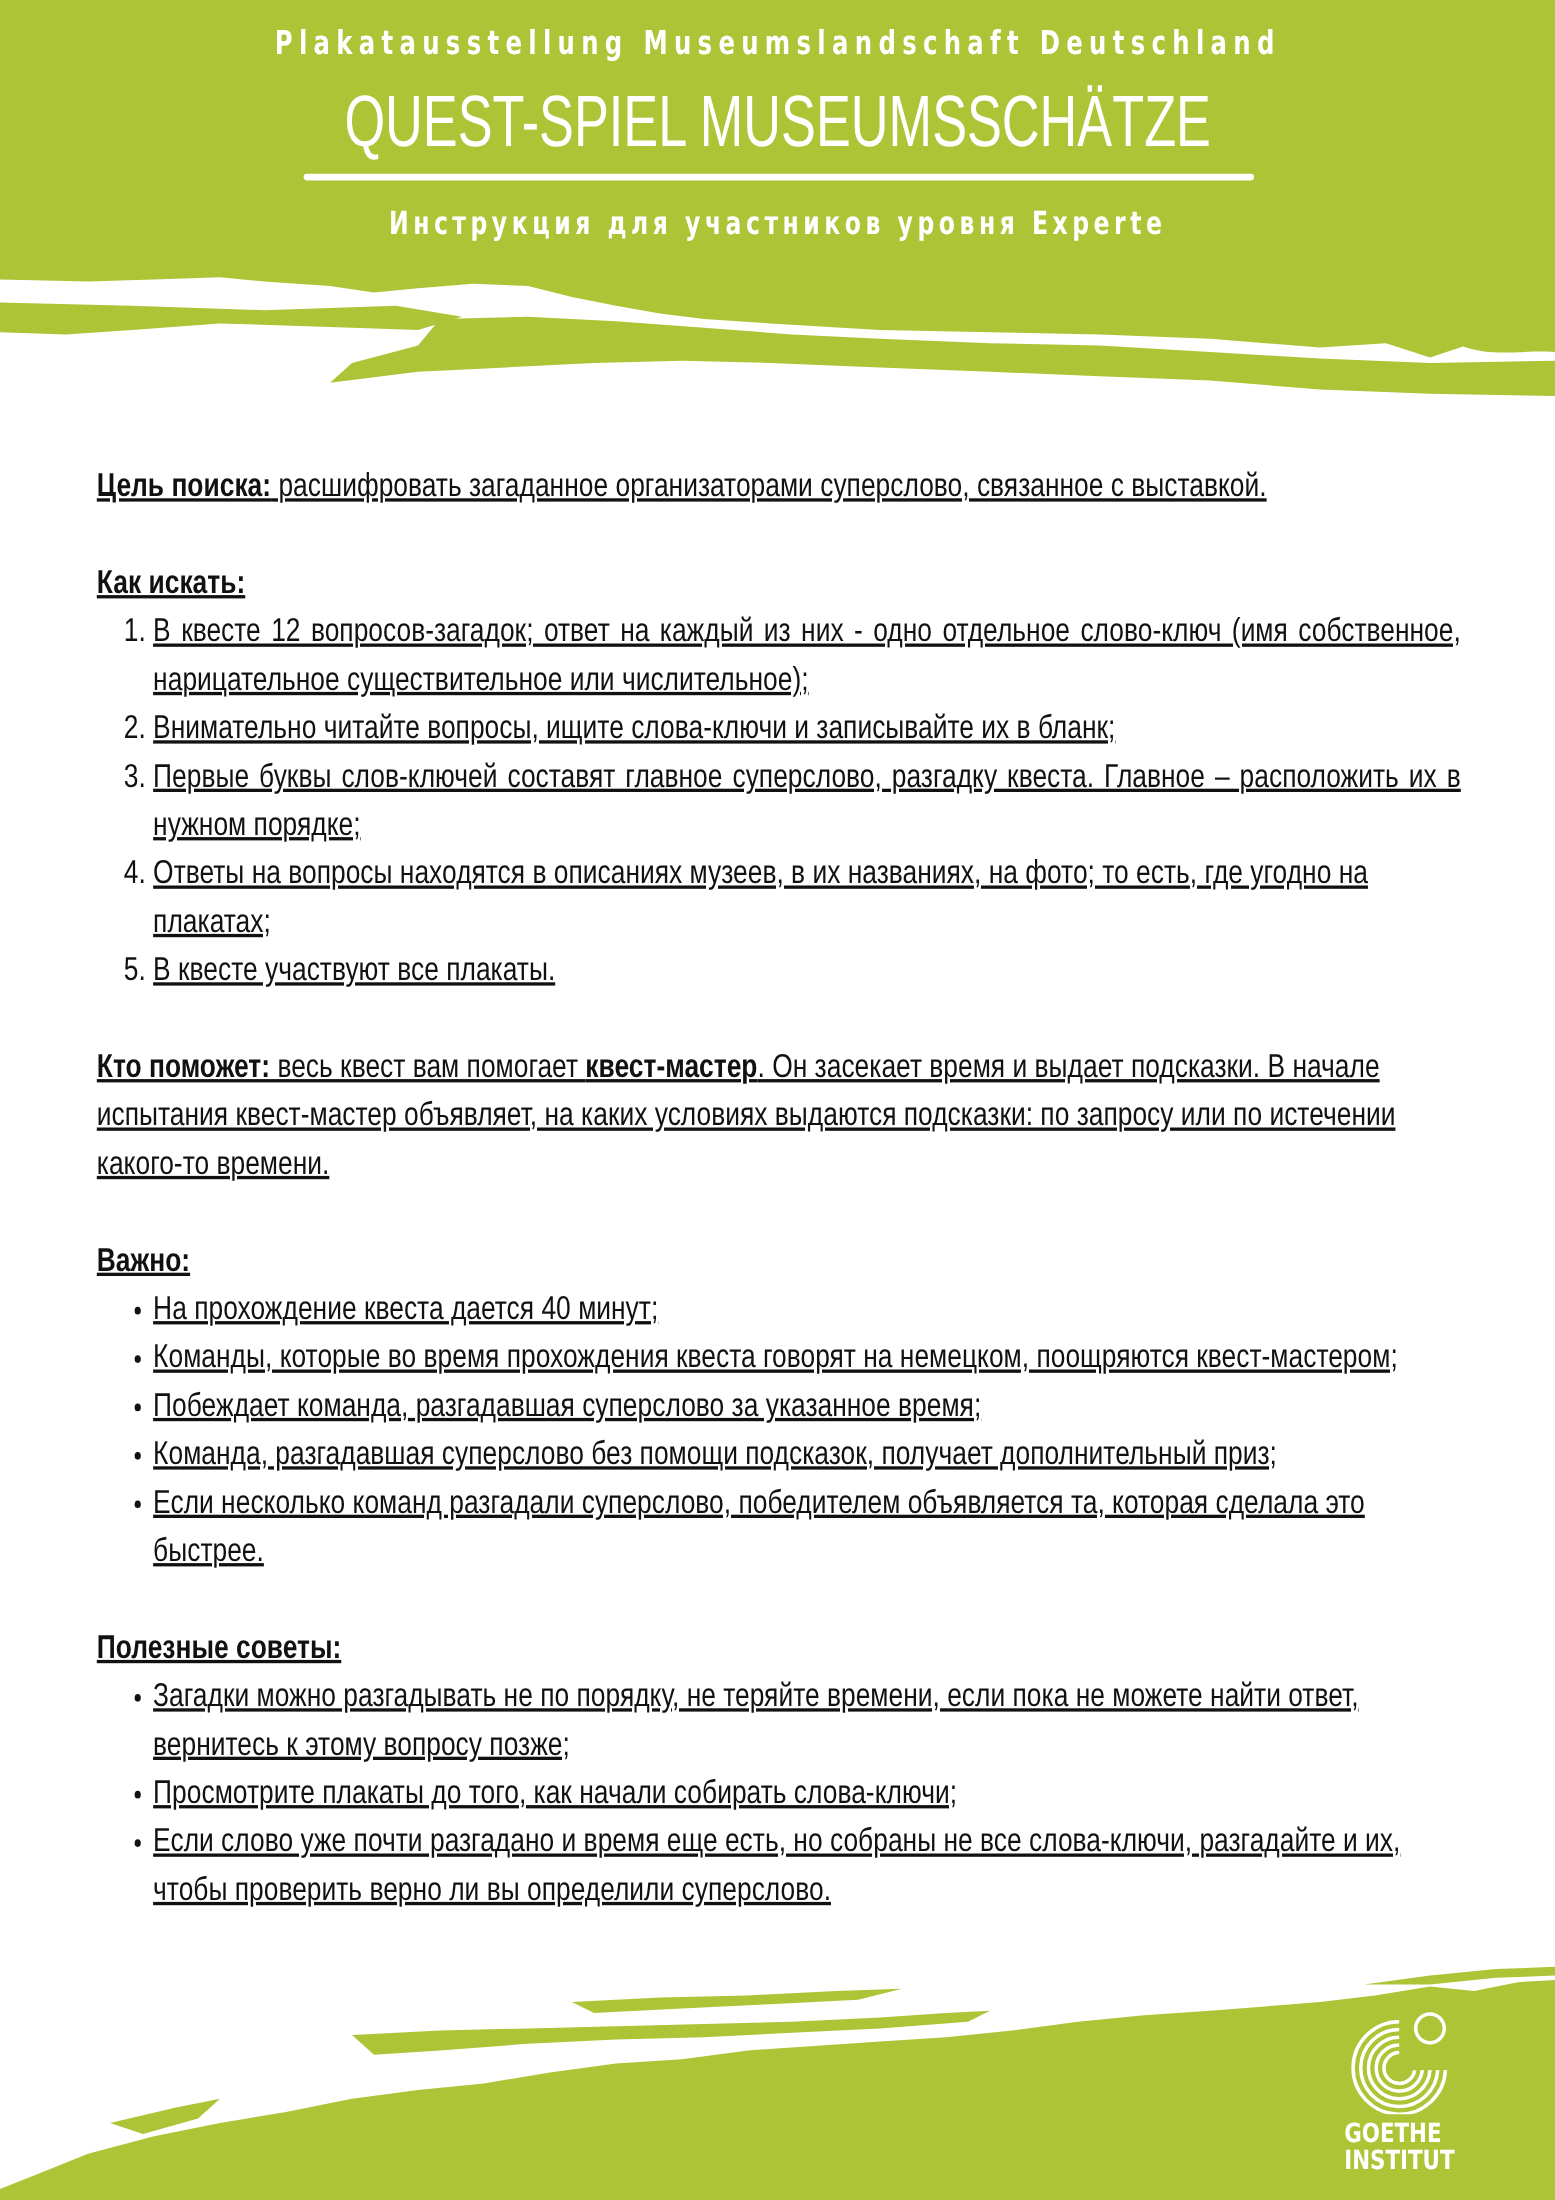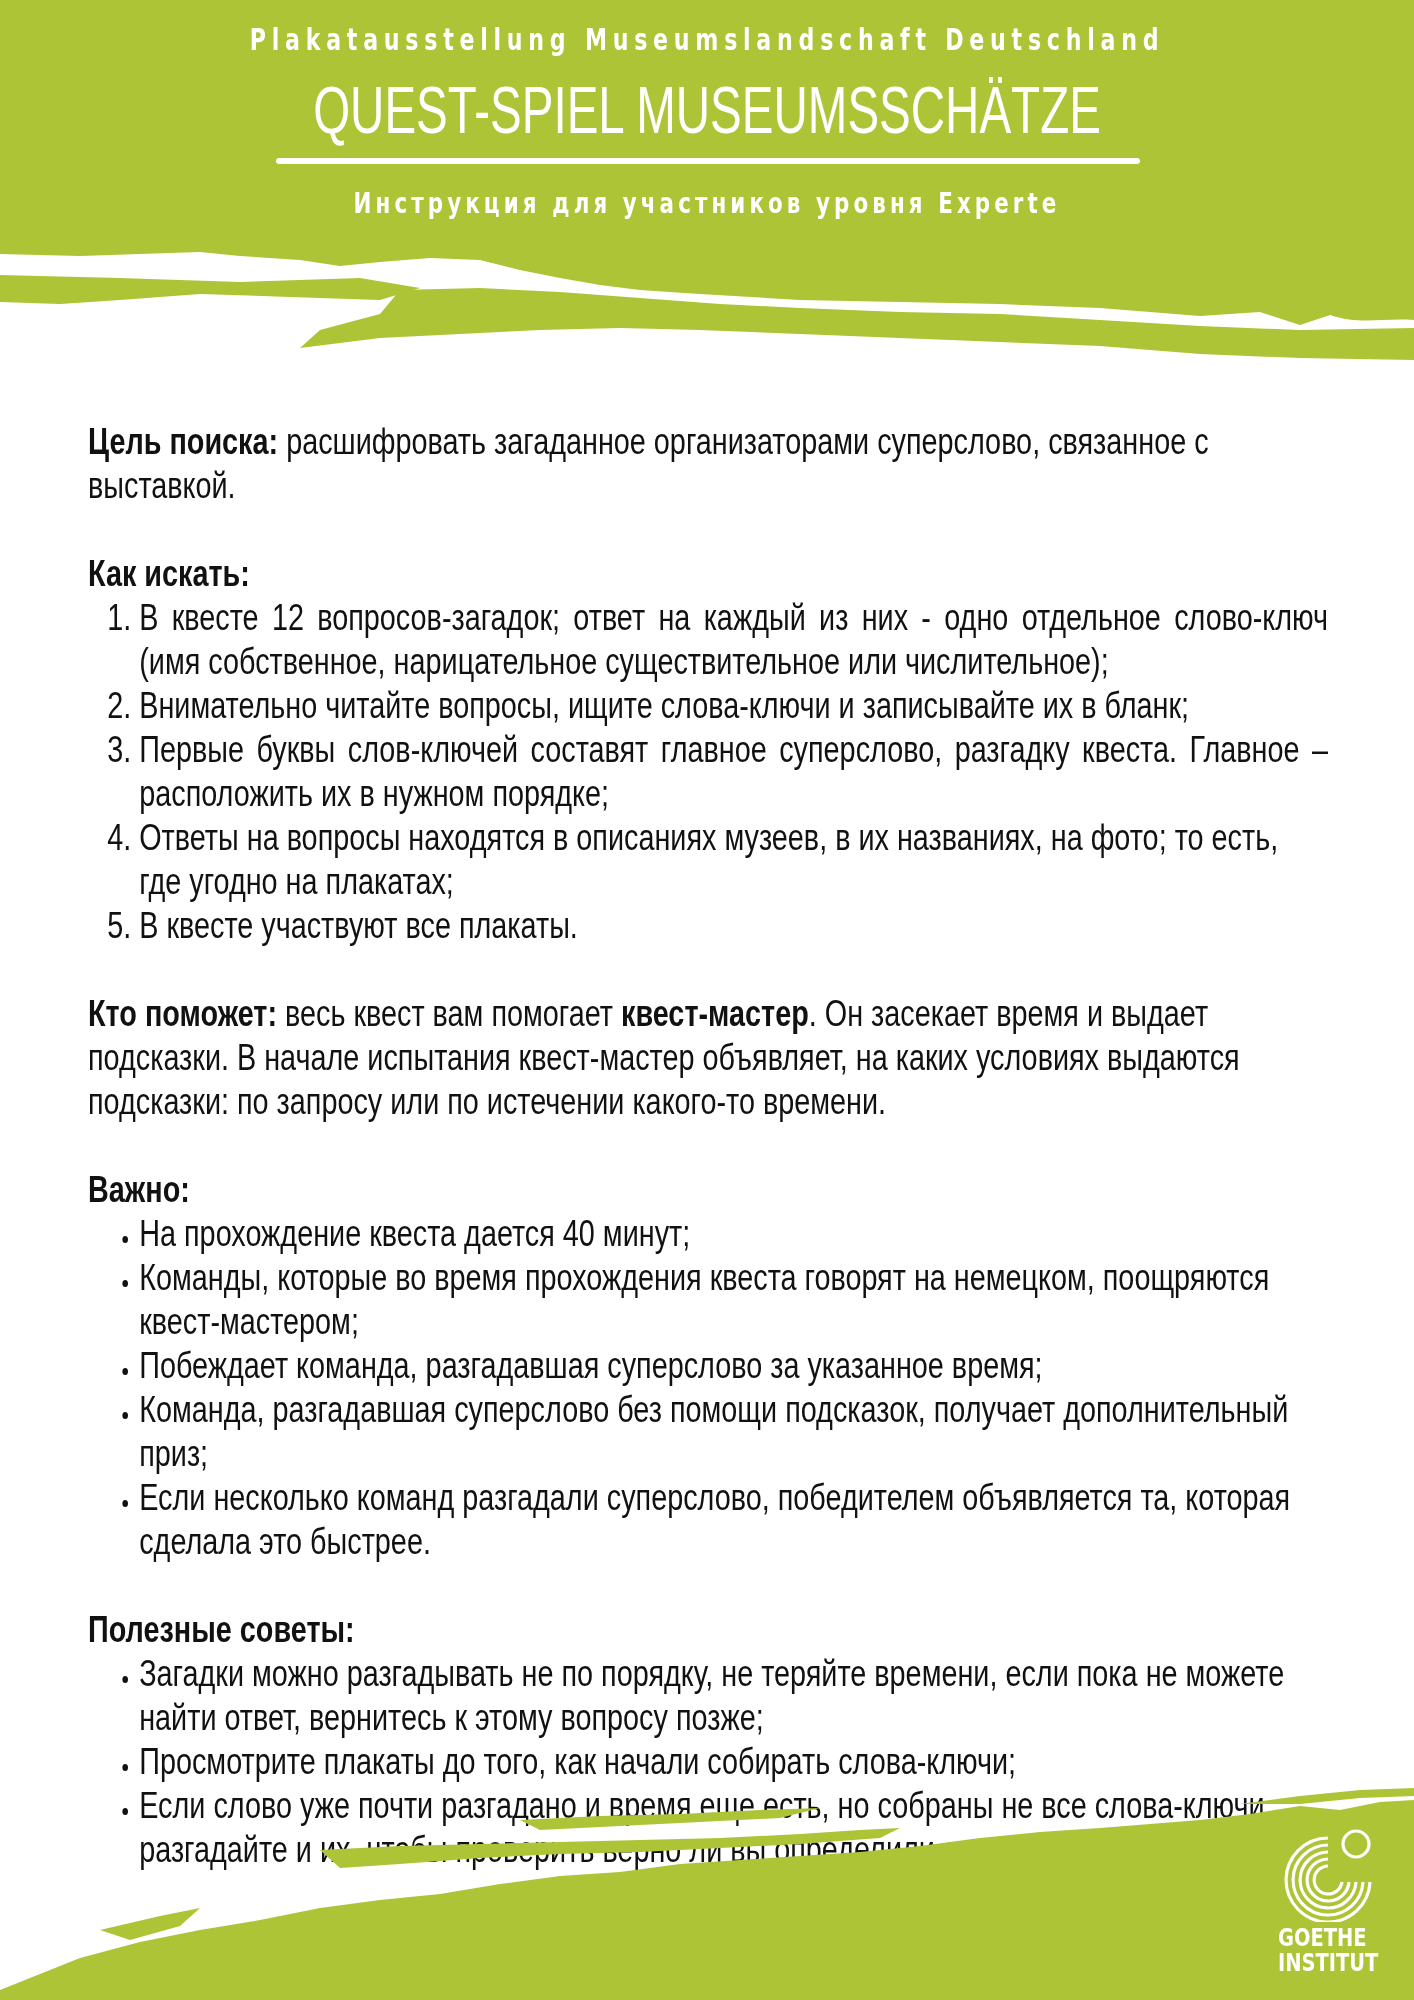--- a/index.html
+++ b/index.html
@@ -32,32 +32,32 @@
       background: #ffffff; border-radius: 3px;
     }
     .subtitle {
       position: absolute; left: 0; width: 1414px; top: 186px; text-align: center;
       color: #ffffff; font-family: "DejaVu Sans Condensed","DejaVu Sans", sans-serif;
       font-weight: bold; font-size: 29px; letter-spacing: 5px;
       transform: scaleX(0.82); transform-origin: center;
     }
     .content {
       position: absolute; left: 88px; top: 420px; width: 1240px;
-      font-size: 36px; line-height: 44px;
+      font-size: 30px; line-height: 44px; text-decoration: underline;
     }
     .content .narrow { transform: scaleX(0.8); transform-origin: left top; width: 1550px; }
     .para { margin: 0; }
     .label { font-weight: bold; }
     .gap { height: 44px; }
     ol, ul { margin: 0; padding-left: 64px; }
     ol li, ul li { padding-left: 0; }
     .justify { text-align: justify; }
     ul li::marker { font-size: 24px; }
     .logo {
-      position: absolute; left: 1278px; top: 1822px; width: 106px;
+      position: absolute; left: 1222px; top: 1822px; width: 106px;
     }
     .logo-text {
       color: #ffffff; font-family: "DejaVu Sans Condensed","DejaVu Sans", sans-serif;
       font-weight: bold; font-size: 24px; line-height: 25px; text-align: left;
       transform: scaleX(0.9); transform-origin: left top;
     }
   </style>
 </head>
 <body>
 

